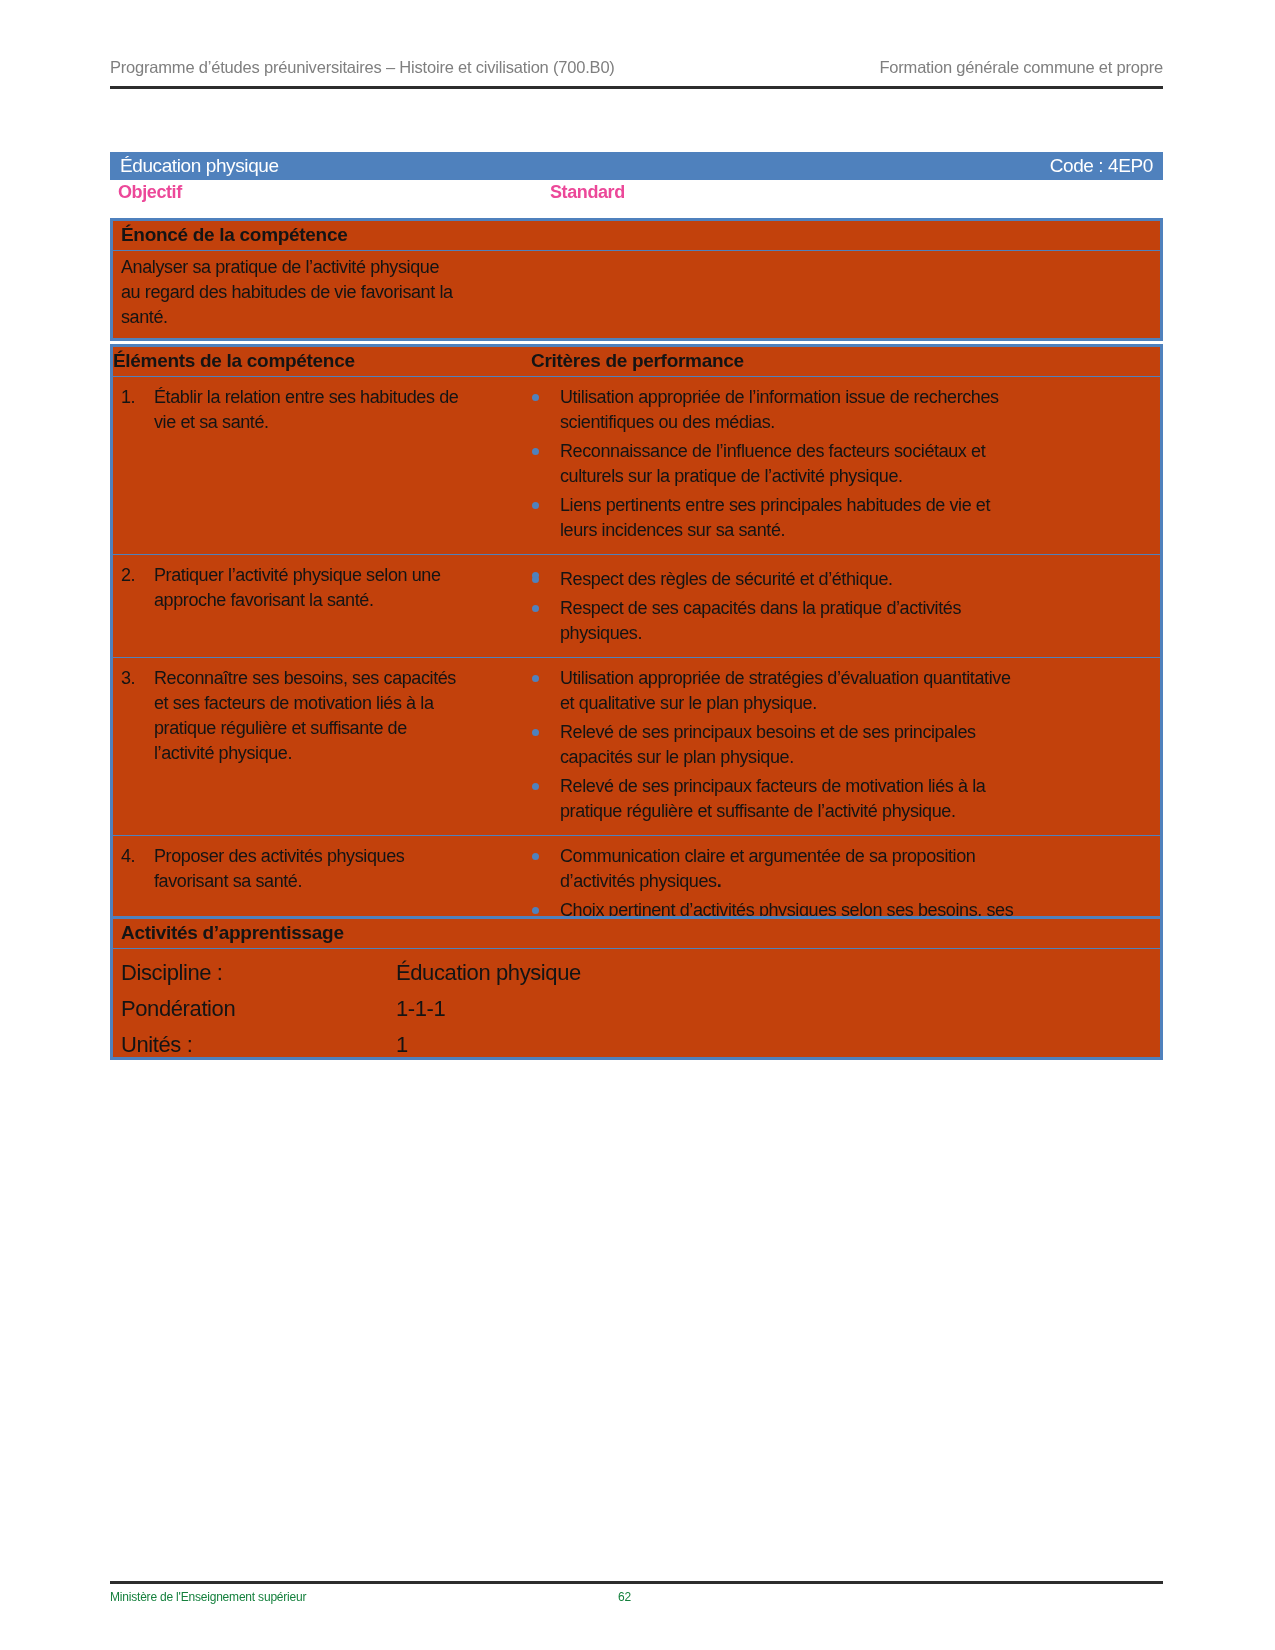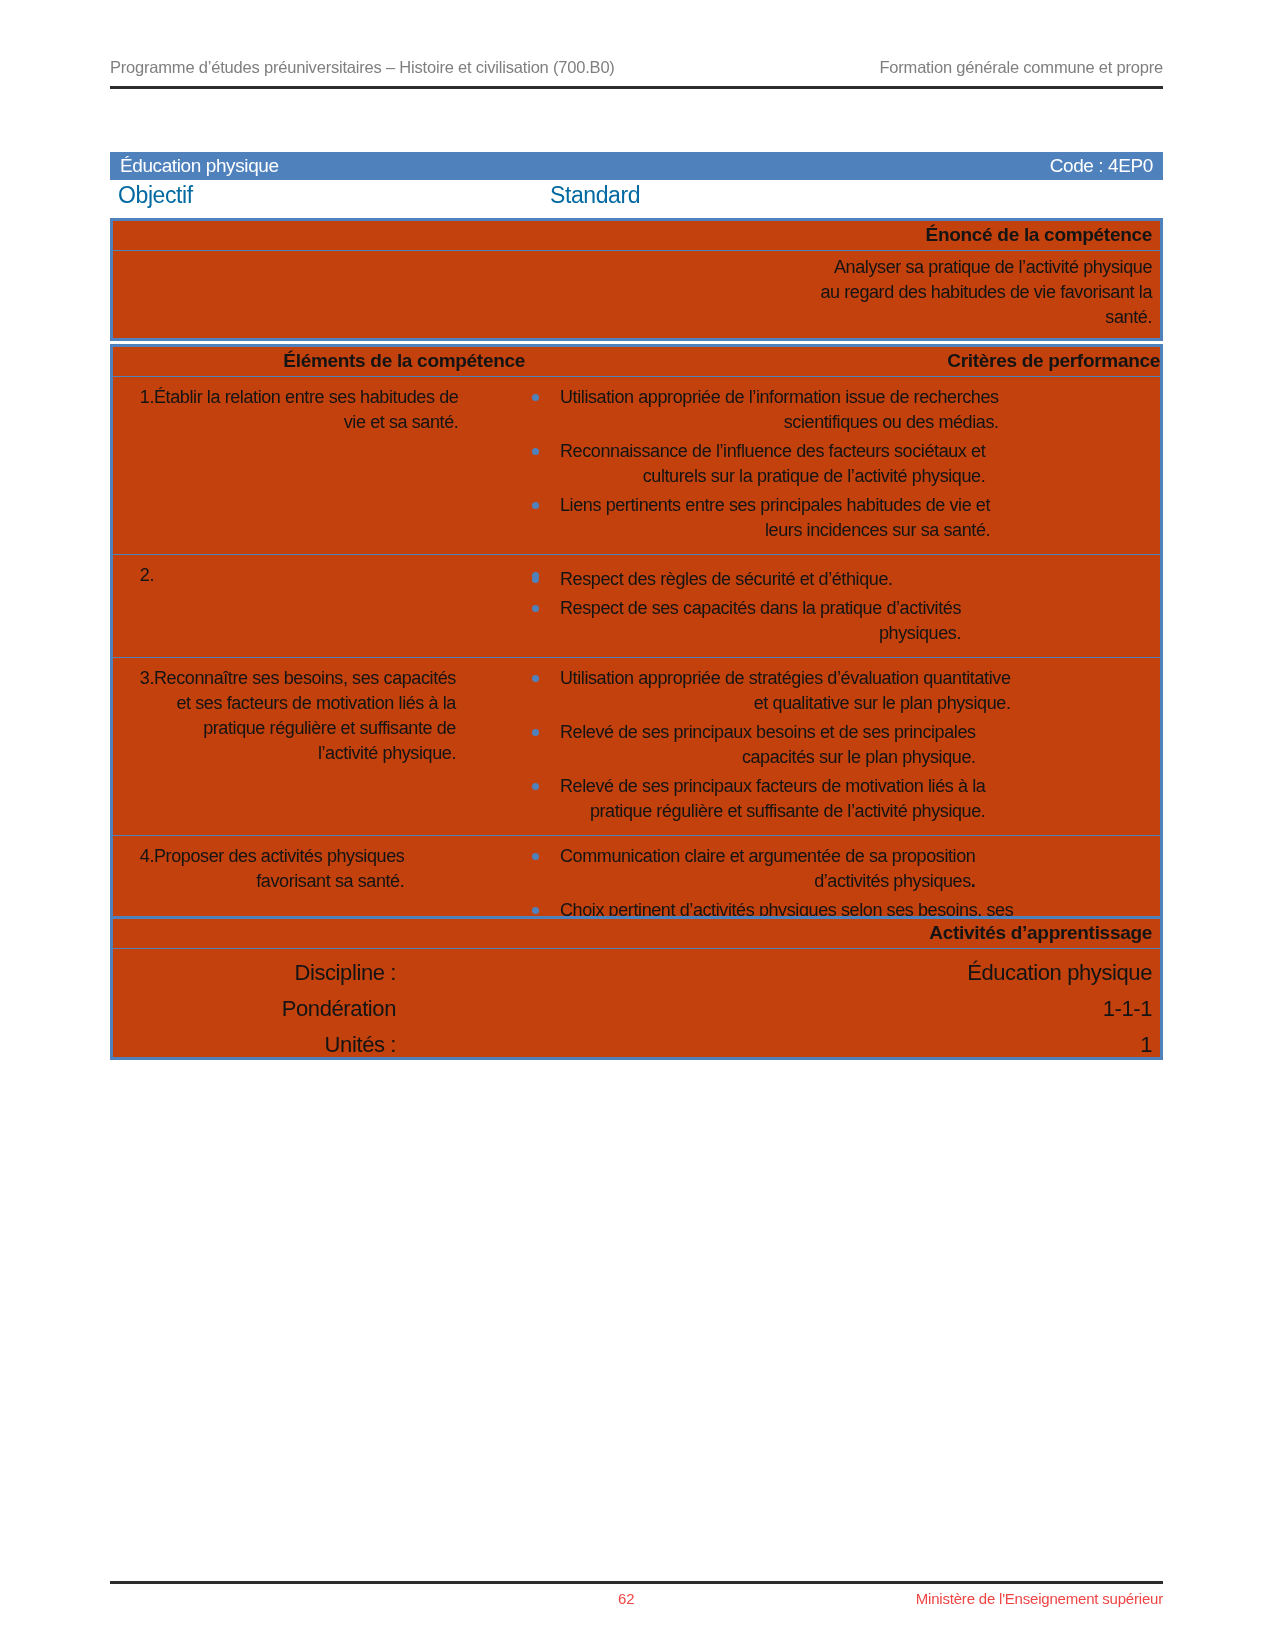--- a/index.html
+++ b/index.html
@@ -1,38 +1,38 @@
 <!DOCTYPE html>
 <html lang="fr"><head>
 <meta charset="utf-8">
 <style>
   html,body { margin:0; padding:0; background:#ffffff; }
   .page {
     position:relative; width:1275px; height:1650px; background:#fff;
     font-family:"Liberation Sans", sans-serif; color:#141414;
-    letter-spacing:-0.4px; overflow:hidden;text-align:right;
+    letter-spacing:-0.4px; overflow:hidden;
   }
   .abs { position:absolute; left:110px; width:1053px; }
 
   
   .run-head {
     top:58px; display:flex; justify-content:space-between;
     font-size:16.5px; color:#7f7f7f; letter-spacing:-0.2px;
     padding-bottom:9px; border-bottom:3px solid #2d2d2d;
   }
 
   
   .title-bar {
     top:152px; height:28px; background:#4f81bd; color:#ffffff;
     display:flex; justify-content:space-between; align-items:center;
     padding:0 10px; box-sizing:border-box; font-size:19px;
   }
 
   
-  .obj-std { top:182px; height:32px; color:#0369a1; font-weight:normal; font-size:23px; }
+  .obj-std { top:182px; height:32px; color:#ec4899; font-weight:bold; font-size:18px; }
   .obj-std .objectif { position:absolute; left:8px; }
   .obj-std .standard { position:absolute; left:440px; }
 
   
   .blue-box { border:3px solid #4f81bd; background:#c2410c; box-sizing:border-box; }
   .tbl-head {
     font-weight:bold; font-size:19px; padding:3px 8px 4px;
     border-bottom:1px solid #4f81bd; letter-spacing:-0.3px;
   }
 
@@ -62,21 +62,21 @@
     width:7px; height:7px; border-radius:50%; background:#4f81bd;
   }
   .crit-txt { white-space:pre-line; }
   .bold-suffix { font-weight:bold; }
 
   
   .activ { top:916px; }
   .activ-row { display:grid; grid-template-columns:275px 1fr; padding:11px 8px 0; font-size:22px; line-height:25px; }
 
   
-  .footer { top:1581px; border-top:3px solid #2d2d2d; color:#ef4444; font-size:15px; letter-spacing:-0.2px; }
+  .footer { top:1581px; border-top:3px solid #2d2d2d; color:#15803d; font-size:12px; letter-spacing:-0.2px; }
   .footer-inner { position:relative; padding-top:6px; }
   .footer-page { position:absolute; left:508px; top:6px; }
 </style>
 </head>
 <body>
 
 <div class="page">
 
   <div class="abs run-head">
     <span>Programme d’études préuniversitaires – Histoire et civilisation (700.B0)</span>
@@ -127,20 +127,22 @@
           <span class="bullet"></span>
           <span class="crit-txt"><span>Liens pertinents entre ses principales habitudes de vie et
 leurs incidences sur sa santé.</span><span class="bold-suffix"></span></span>
         </div>
       </div>
     </div>
 
     <div class="comp-row">
       <div class="elem">
         <span class="num">2.</span>
+        <span class="txt">Pratiquer l’activité physique selon une
+approche favorisant la santé.</span>
       </div>
       <div class="crit">
         <div class="crit-item">
           <span class="bullet"></span>
         </div>
         <div class="crit-item">
           <span class="bullet"></span>
           <span class="crit-txt"><span>Respect des règles de sécurité et d’éthique.</span><span class="bold-suffix"></span></span>
         </div>
         <div class="crit-item">

